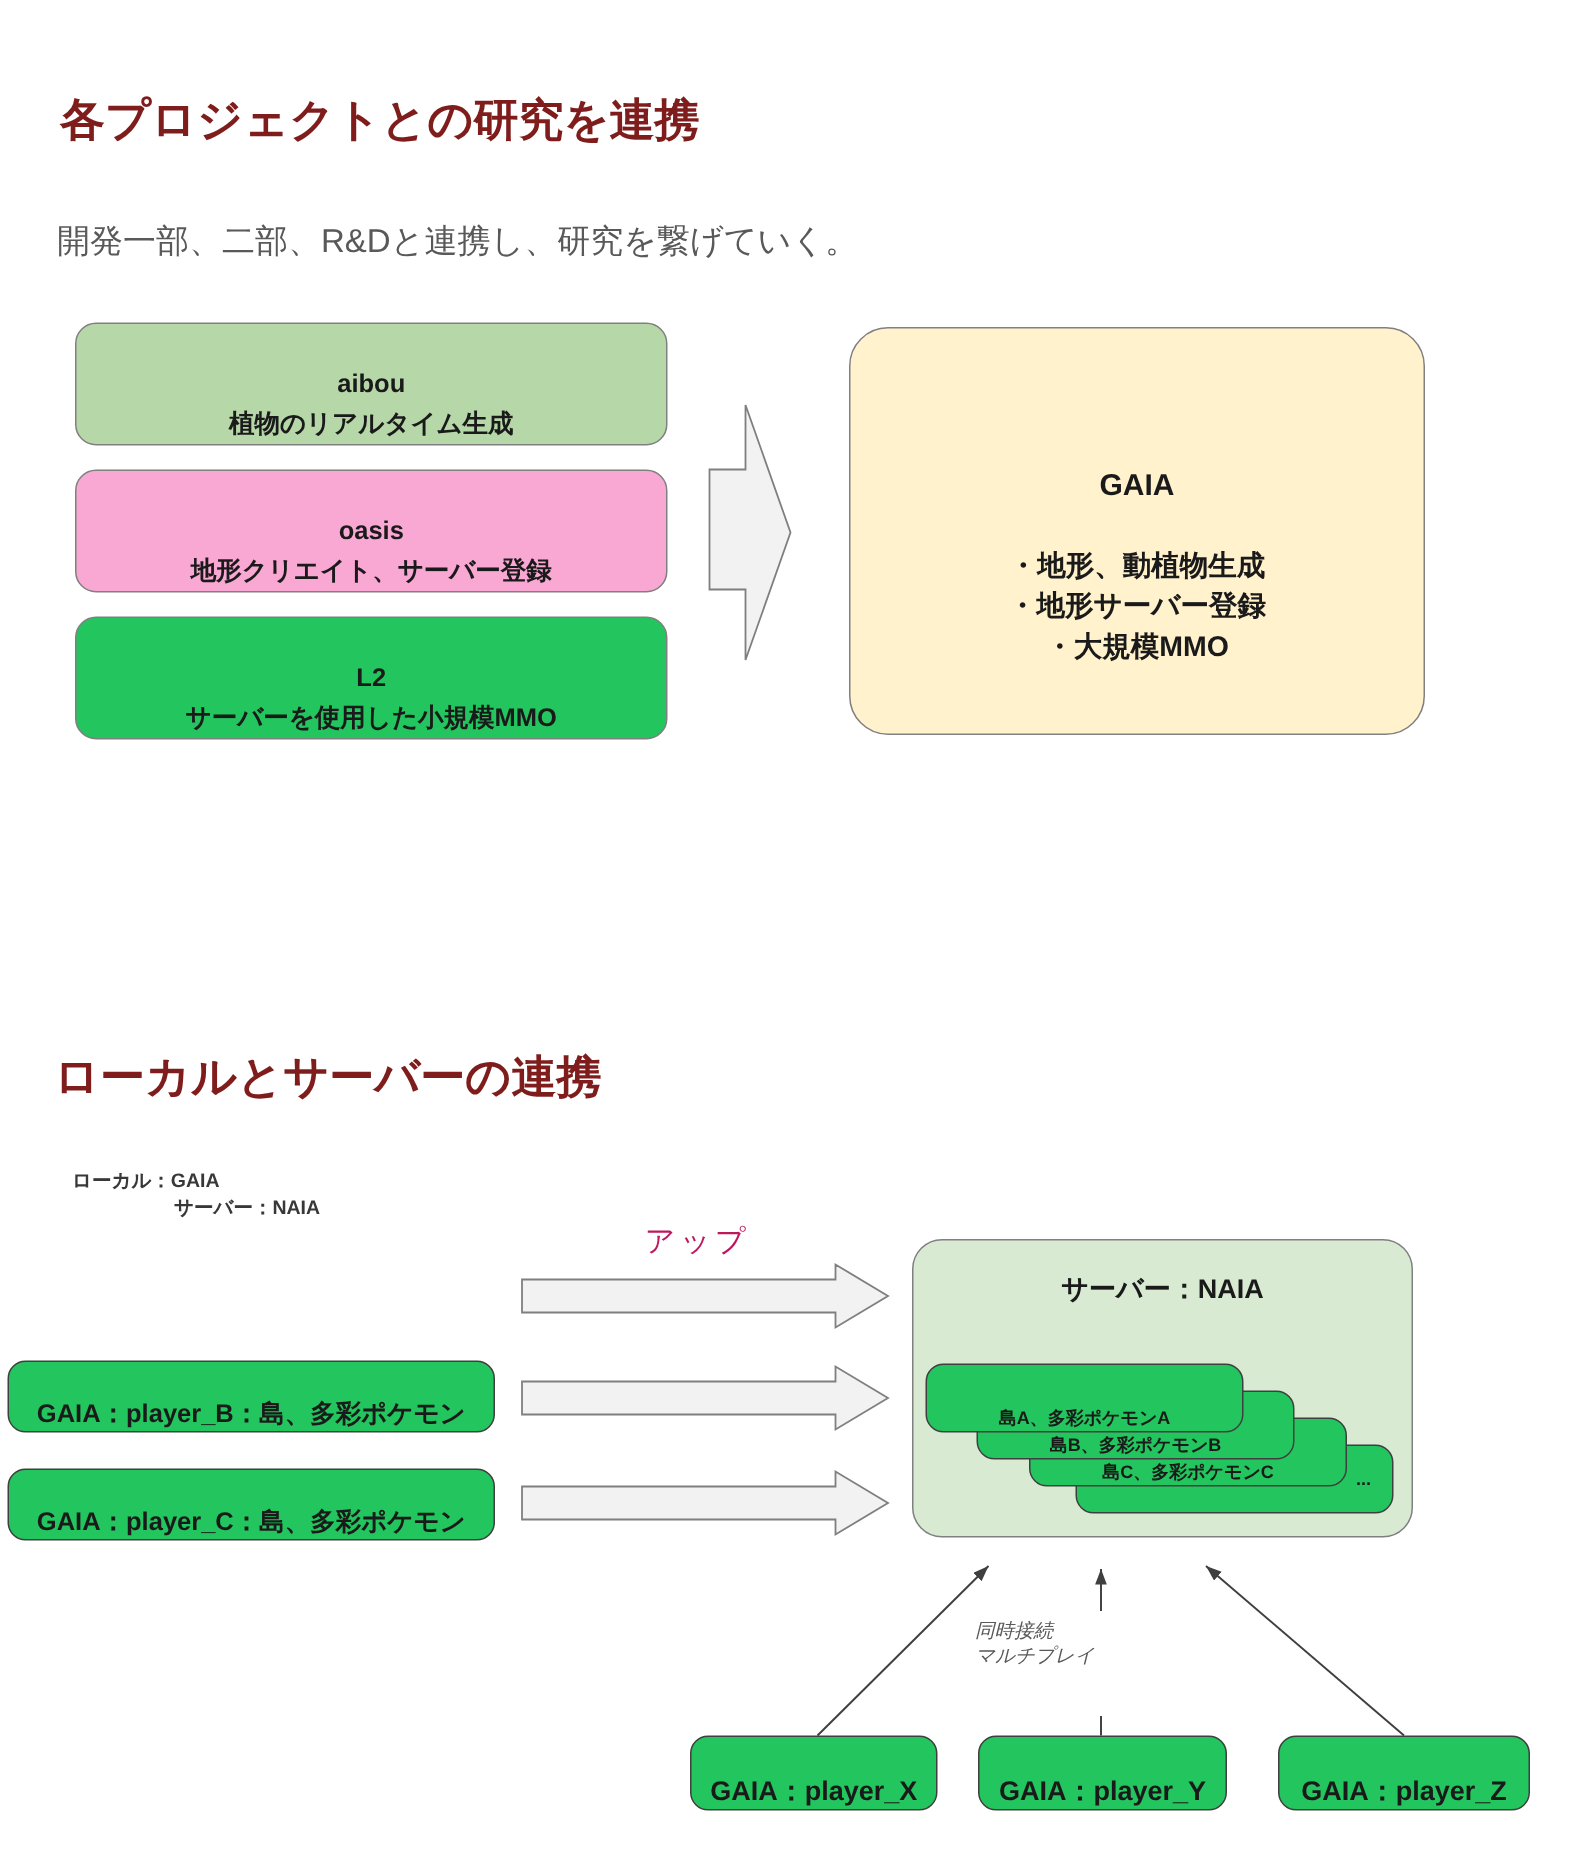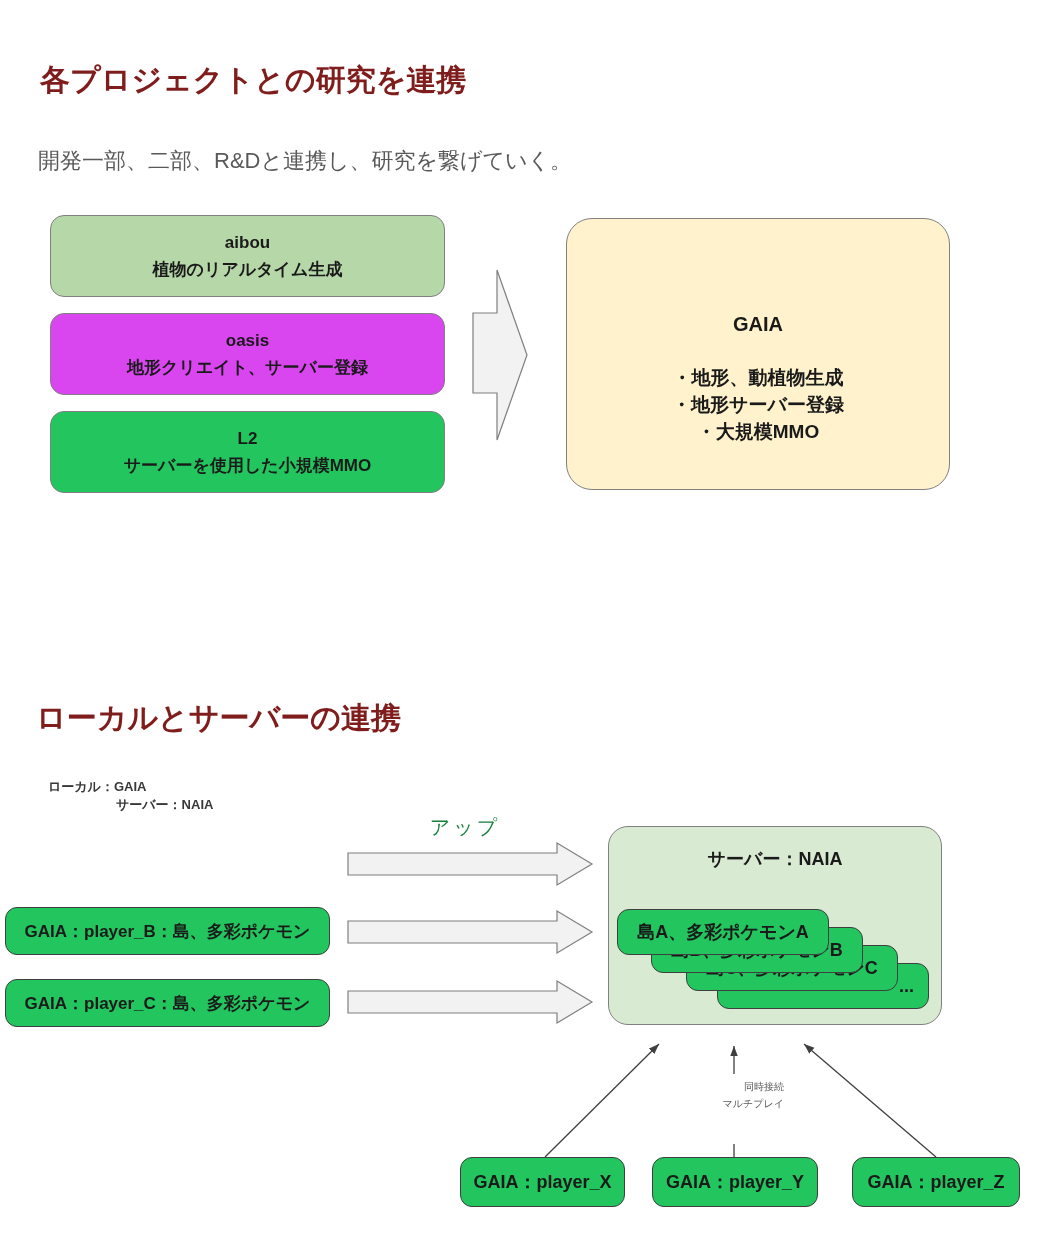--- a/index.html
+++ b/index.html
@@ -5,43 +5,43 @@
   html,body { margin:0; padding:0; background:#ffffff; }
   .page {
     position:relative; width:1058px; height:1244px; background:#ffffff;
     font-family:"Liberation Sans", sans-serif; overflow:hidden;
   }
   .abs { position:absolute; }
   .h1 { font-size:30px; font-weight:bold; color:#7f1d1d; }
   .sub { font-size:22px; color:#595959; }
   .box {
     position:absolute; box-sizing:border-box;
-    display:flex; flex-direction:column; align-items:center; justify-content:center;
+    display:flex; flex-direction:column; align-items:center; justify-content:flex-end;
     text-align:center; font-weight:bold; color:#1a1a1a;
   }
   .soft { border:1px solid #808080; }
   .dark { border:1.5px solid #3f3f3f; }
   .proj { left:50px; width:395px; height:82px; border-radius:14px; font-size:17px; line-height:27px; }
   .green  { background:#b6d7a8; }
-  .cyan   { background:#d946ef; }
+  .cyan   { background:#f9a8d4; }
   .peach  { background:#22c55e; }
   .yellow { background:#fff2cc; }
   .sgreen { background:#d9ead3; }
   .gaia-box { left:566px; top:218px; width:384px; height:272px; border-radius:26px;
               justify-content:flex-start; padding-top:94px; font-size:20px; }
   .gaia-bullets { margin-top:28px; font-size:19px; line-height:27px; font-weight:bold; }
   .legend { font-size:13px; font-weight:bold; color:#383838; }
   .lrow { left:5px; width:325px; height:48px; border-radius:12px; font-size:17px; }
-  .uplabel { font-size:20px; color:#15803d; letter-spacing:3px; text-align:center; }
+  .uplabel { font-size:20px; color:#be185d; letter-spacing:3px; text-align:center; }
   .srv { left:608px; top:826px; width:334px; height:199px; border-radius:20px;
          justify-content:flex-start; padding-top:20px; font-size:18px; z-index:0; }
-  .island { width:212px; height:46px; border-radius:12px; font-size:18px; }
+  .island { width:212px; height:46px; border-radius:12px; font-size:12px; }
   .island-more { justify-content:center; align-items:flex-end; padding-right:14px;
                  flex-direction:column; display:flex; }
-  .mplabel { font-size:10px; color:#595959; line-height:17px; text-align:right; }
+  .mplabel { font-size:13px; color:#595959; line-height:17px; text-align:left;font-style:italic; }
   .brow { top:1157px; height:50px; border-radius:12px; font-size:18px; }
   svg.overlay { position:absolute; left:0; top:0; pointer-events:none; }
 </style>
 </head>
 <body>
 
 <div class="page">
 
   <div class="abs h1" style="left:40px; top:60px;">各プロジェクトとの研究を連携</div>
   <div class="abs sub" style="left:38px; top:146px;">開発一部、二部、R&amp;Dと連携し、研究を繋げていく。</div>

